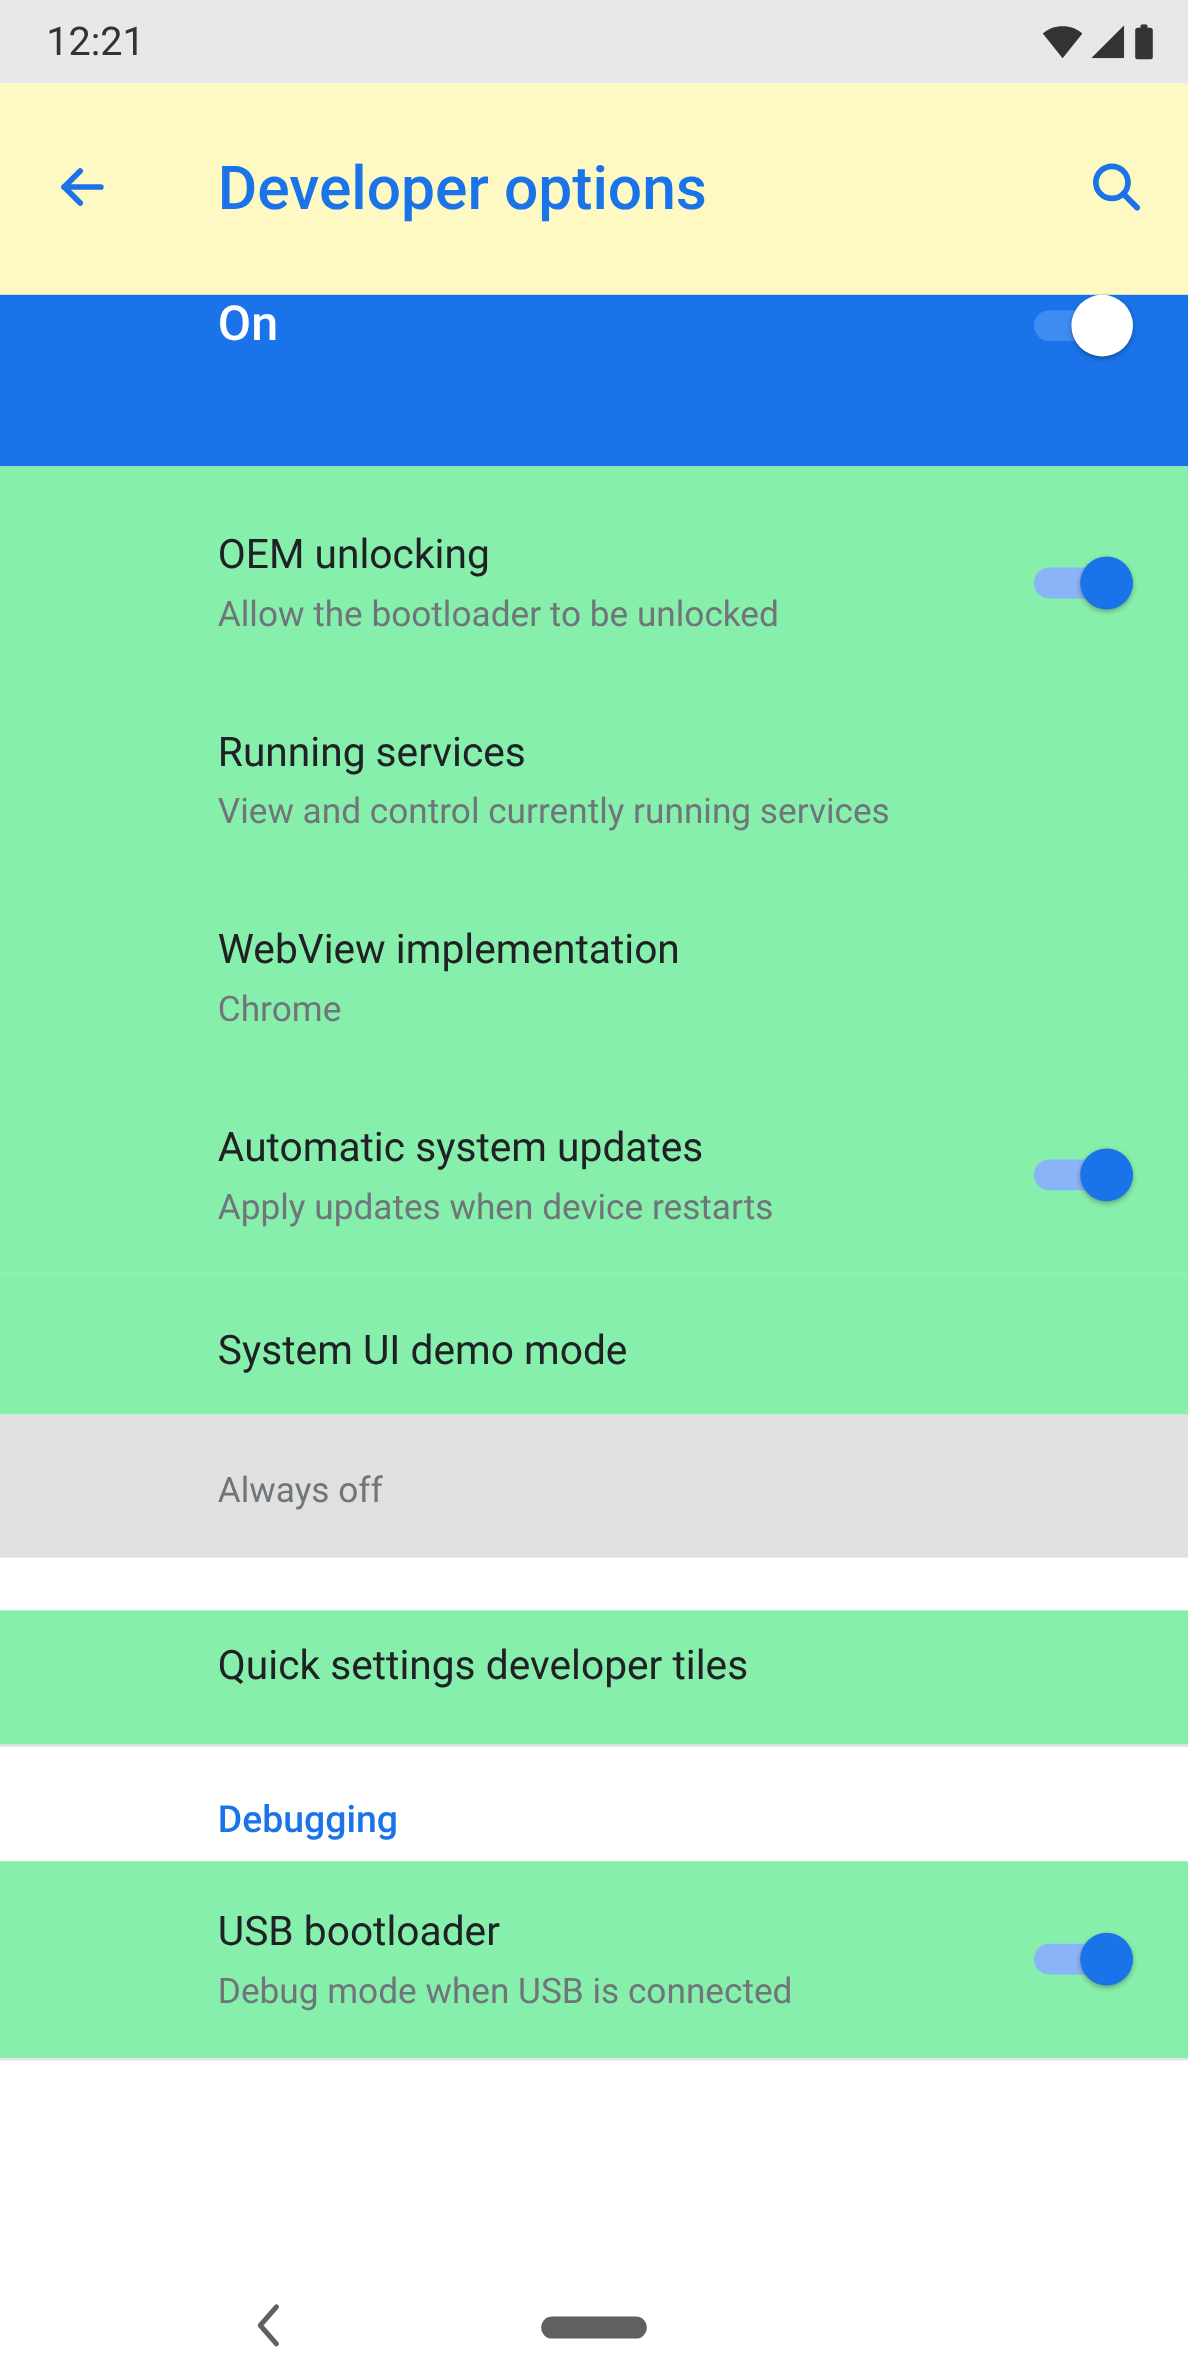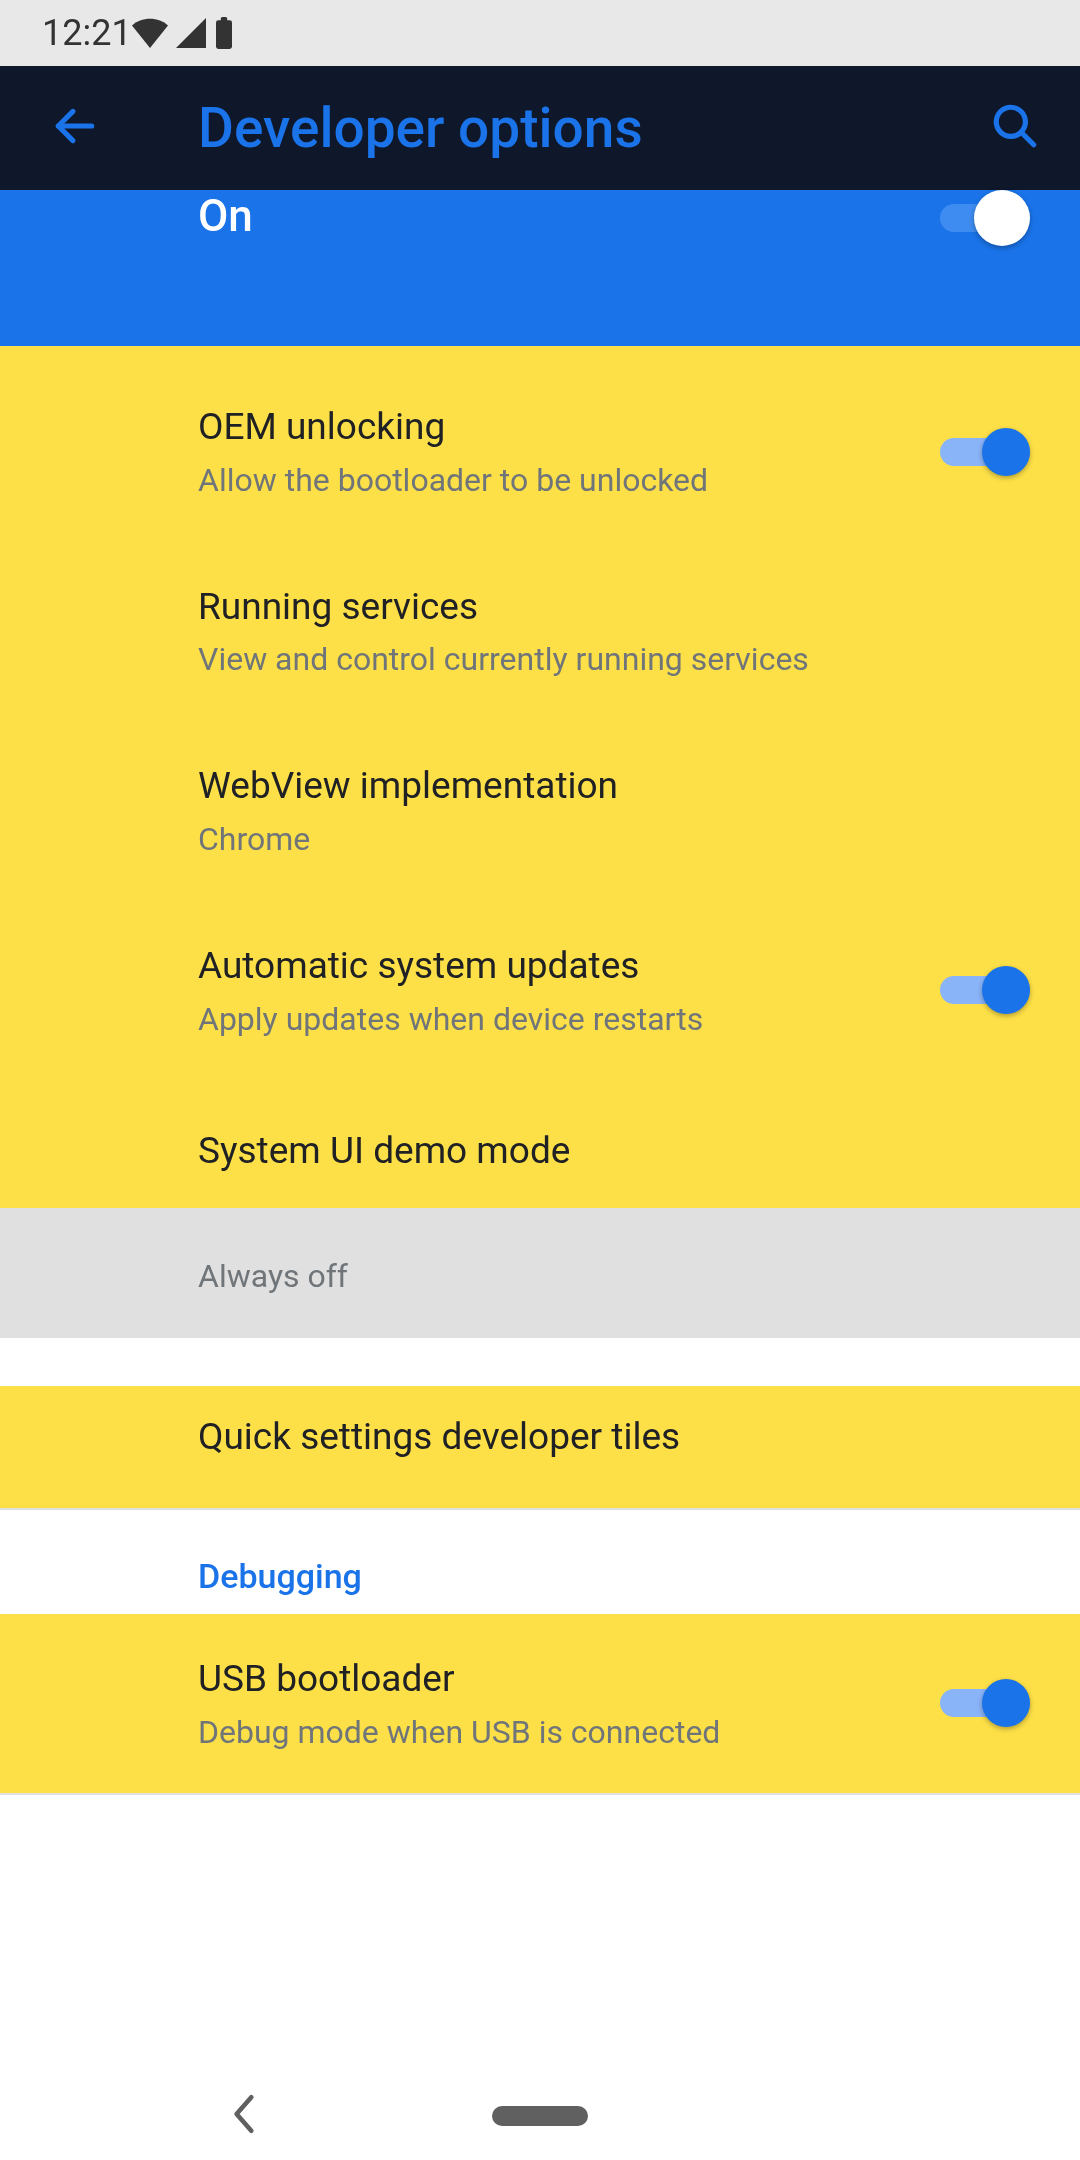--- a/index.html
+++ b/index.html
@@ -6,34 +6,35 @@
   html, body { width: 1080px; height: 2160px; }
   body {
     font-family: Roboto, "Helvetica Neue", Arial, sans-serif;
     background: #ffffff;
     color: #202124;
     -webkit-font-smoothing: antialiased;
   }
 
   
   .status-bar {
-    height: 66px;
+    height: 76px;
     background: #e8e8e8;
     display: flex;
     align-items: center;
+    justify-content: space-between;
     padding: 0 30px 0 42px;
   }
   .status-time { font-size: 36px; color: #333; font-weight: 400; }
   .status-icons { display: flex; align-items: center; gap: 8px; }
   .status-icons svg { display: block; }
 
   
   .app-bar {
-    height: 124px;
-    background: #0f172a;
+    height: 192px;
+    background: #fef9c3;
     display: flex;
     align-items: center;
     padding: 0 40px 0 50px;
   }
   .app-bar .back { width: 70px; display:flex; align-items:center; }
   .app-bar .title {
     flex: 1;
     font-size: 55px;
     font-weight: 500;
     color: #1a73e8;
@@ -54,21 +55,21 @@
     color: #fff;
     font-size: 44px;
     font-weight: 500;
   }
 
   
   .row {
     display: flex;
     align-items: center;
     padding: 40px 50px 40px 198px;
-    background: #fde047;
+    background: #86efac;
   }
   .row .texts { flex: 1; padding-right: 20px; }
   .row .primary {
     font-size: 37px;
     color: #202124;
     line-height: 1.35;
   }
   .row .secondary {
     font-size: 32px;
     color: #70757a;

